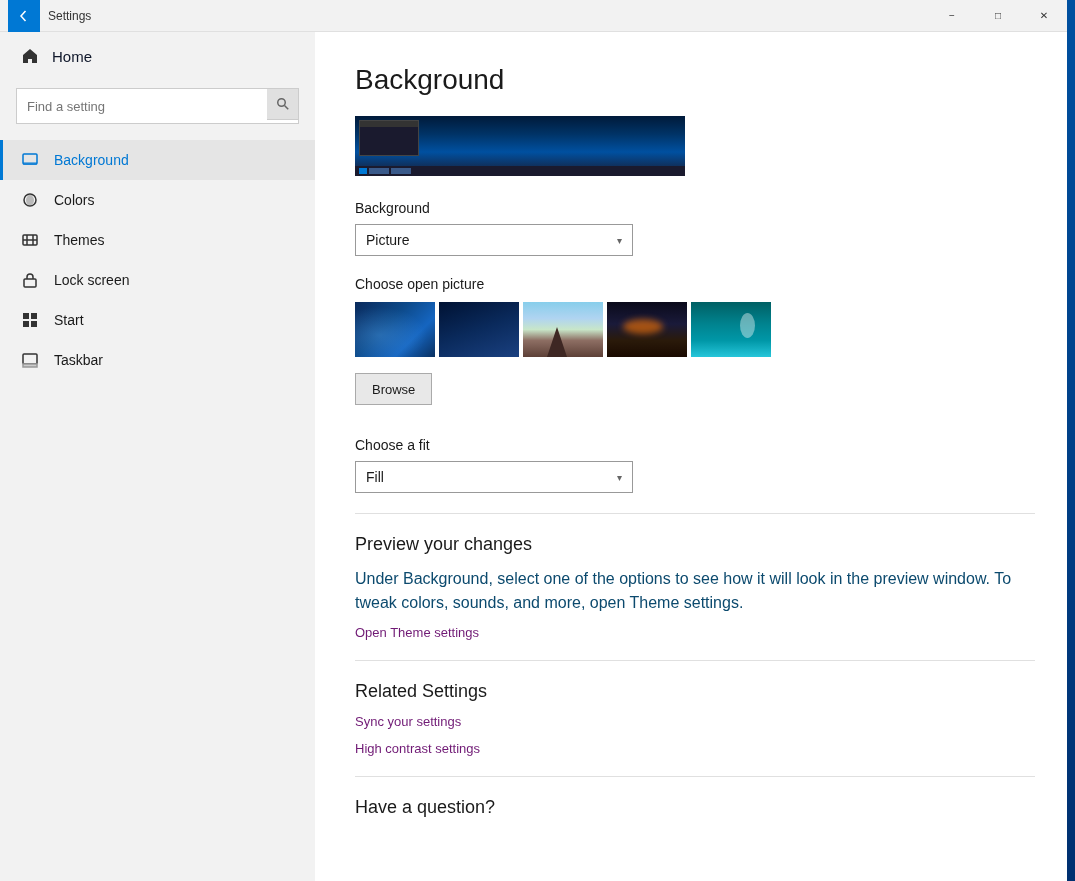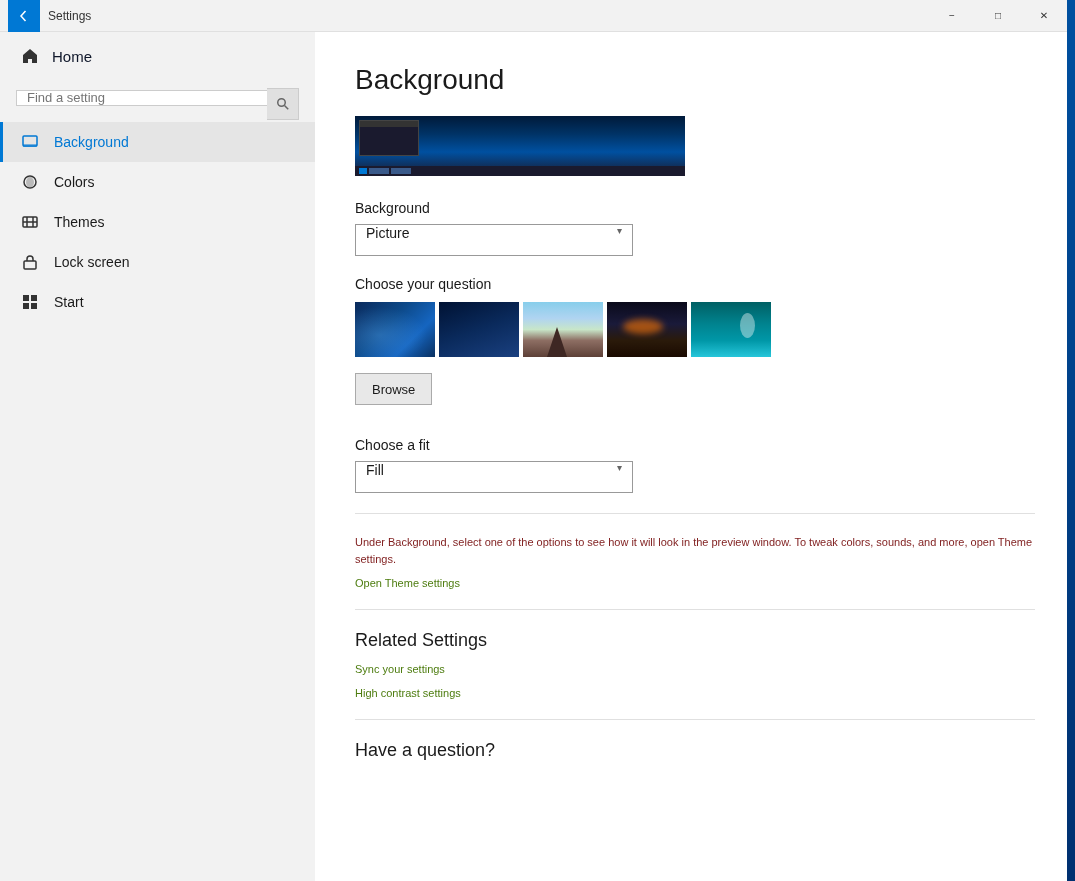--- a/index.html
+++ b/index.html
@@ -80,21 +80,21 @@
       font-size: 15px;
       color: #0f172a;
     }
 
     .search-box {
       margin: 8px 16px 16px 16px;
       position: relative;
     }
     .search-box input {
       width: 100%;
-      height: 16px;
+      height: 36px;
       border: 1px solid #ccc;
       background: white;
       padding: 0 32px 0 10px;
       font-size: 13px;
       outline: none;
     }
     .search-icon-btn {
       position: absolute;
       right: 0;
       top: 0;
@@ -220,20 +220,21 @@
       margin-top: 4px;
     }
 
     
     .dropdown {
       width: 278px;
       height: 32px;
       border: 1px solid #999;
       background: white;
       display: flex;
+      align-items: center;
       padding: 0 10px;
       cursor: pointer;
       position: relative;
       margin-bottom: 20px;
     }
     .dropdown-label {
       flex: 1;
       font-size: 14px;
       color: #1a1a1a;
     }
@@ -344,30 +345,30 @@
     
     .section-title {
       font-size: 18px;
       font-weight: 400;
       color: #1a1a1a;
       margin-bottom: 12px;
       margin-top: 8px;
     }
 
     .description-text {
-      font-size: 11px;
-      color: #7f1d1d;
+      font-size: 16px;
+      color: #0c4a6e;
       line-height: 1.5;
       margin-bottom: 10px;
       max-width: 680px;
     }
 
     .link-text {
-      font-size: 11px;
-      color: #4d7c0f;
+      font-size: 13px;
+      color: #701a75;
       cursor: pointer;
       text-decoration: none;
       display: block;
       margin-bottom: 12px;
     }
 
     .divider {
       height: 1px;
       background: #e0e0e0;
       margin: 20px 0;
@@ -477,20 +478,29 @@
         <svg width="16" height="16" viewBox="0 0 16 16" fill="#333">
           <rect x="1" y="1" width="6" height="6"></rect>
           <rect x="9" y="1" width="6" height="6"></rect>
           <rect x="1" y="9" width="6" height="6"></rect>
           <rect x="9" y="9" width="6" height="6"></rect>
         </svg>
       </div>
       <span>Start</span>
     </div>
 
+    <div class="nav-item">
+      <div class="nav-icon">
+        <svg width="16" height="16" viewBox="0 0 16 16" fill="none" stroke="#333" stroke-width="1.5">
+          <rect x="1" y="2" width="14" height="10" rx="1"></rect>
+          <rect x="1" y="12" width="14" height="3" rx="0" fill="#ccc" stroke="#999"></rect>
+        </svg>
+      </div>
+      <span>Taskbar</span>
+    </div>
 
   </div>
 
   <div class="content">
 
     <h1 class="page-title">Background</h1>
 
     
     <div class="preview-image">
       <div class="preview-window">
@@ -506,21 +516,21 @@
     </div>
 
     
     <div class="section-label">Background</div>
     <div class="dropdown">
       <span class="dropdown-label">Picture</span>
       <span class="dropdown-chevron">▾</span>
     </div>
 
     
-    <div class="pictures-label">Choose your question</div>
+    <div class="pictures-label">Choose open picture</div>
     <div class="picture-grid">
       <div class="picture-thumb wp1"></div>
       <div class="picture-thumb wp2"></div>
       <div class="picture-thumb wp3"></div>
       <div class="picture-thumb wp4"></div>
       <div class="picture-thumb wp5"></div>
     </div>
 
     
     <button class="browse-btn">Browse</button>
@@ -528,20 +538,21 @@
     
     <div class="section-label">Choose a fit</div>
     <div class="dropdown">
       <span class="dropdown-label">Fill</span>
       <span class="dropdown-chevron">▾</span>
     </div>
 
     <div class="divider"></div>
 
     
+    <div class="section-title">Preview your changes</div>
     <p class="description-text">Under Background, select one of the options to see how it will look in the preview window. To tweak colors, sounds, and more, open Theme settings.</p>
     <a class="link-text" href="#">Open Theme settings</a>
 
     <div class="divider"></div>
 
     
     <div class="section-title">Related Settings</div>
     <a class="link-text" href="#">Sync your settings</a>
     <a class="link-text" href="#">High contrast settings</a>
 

